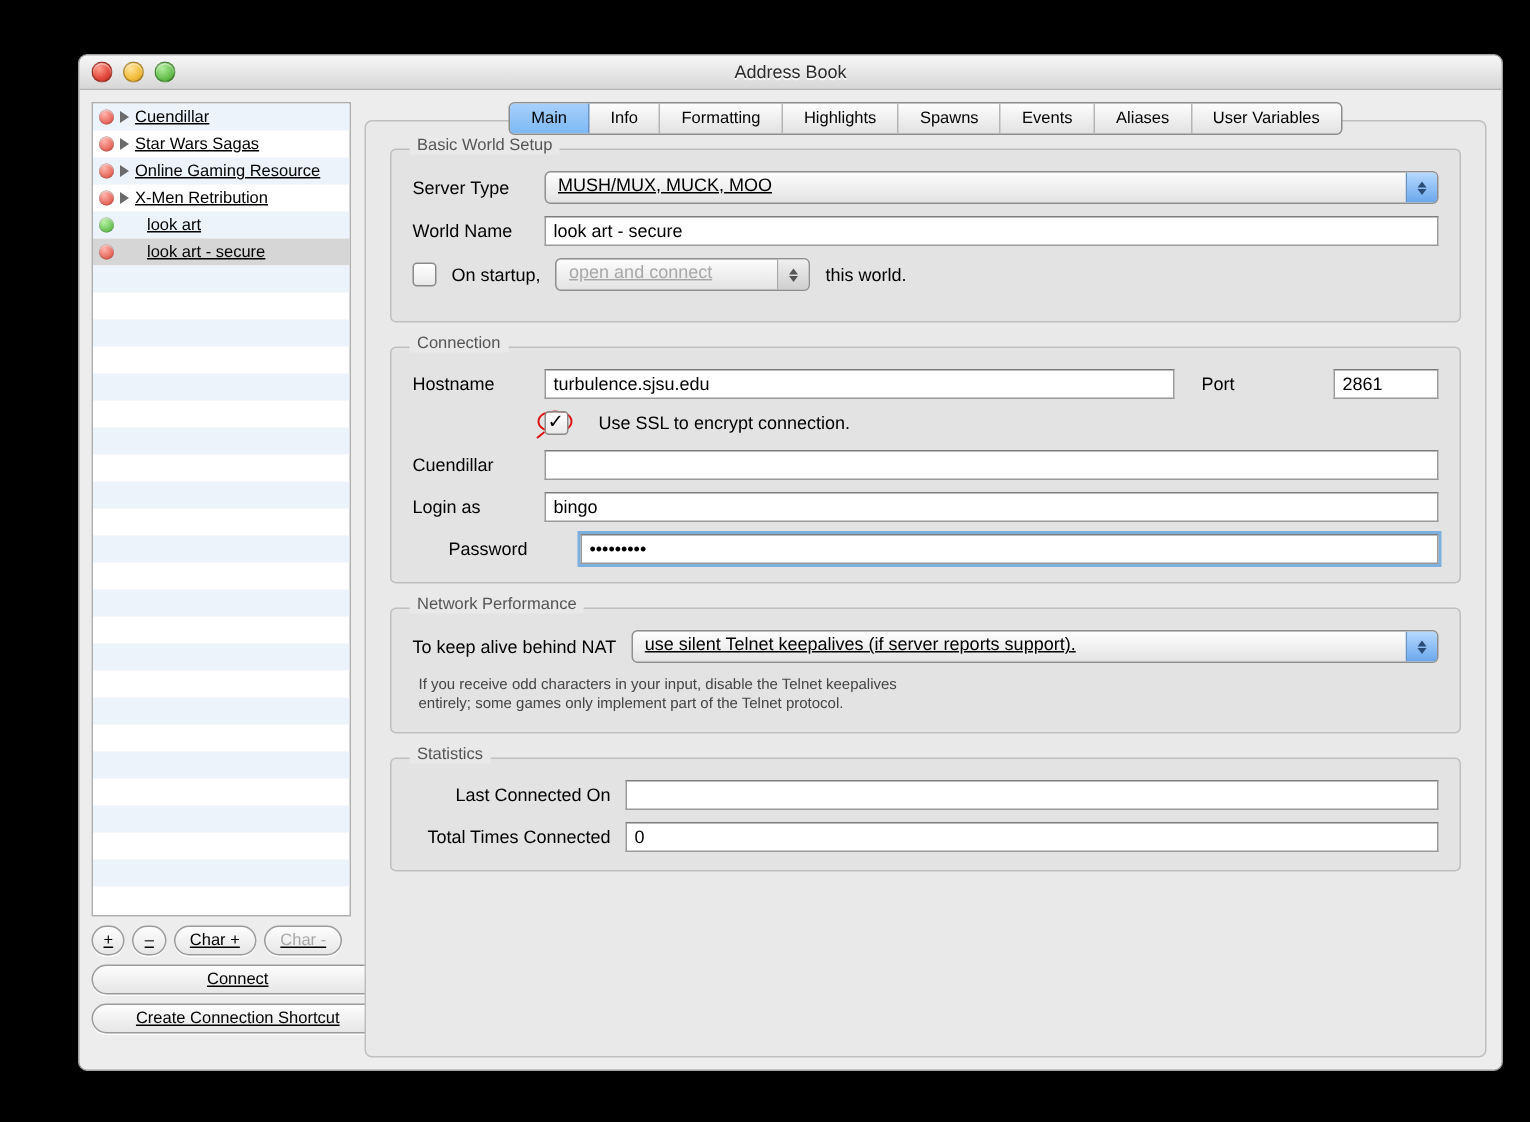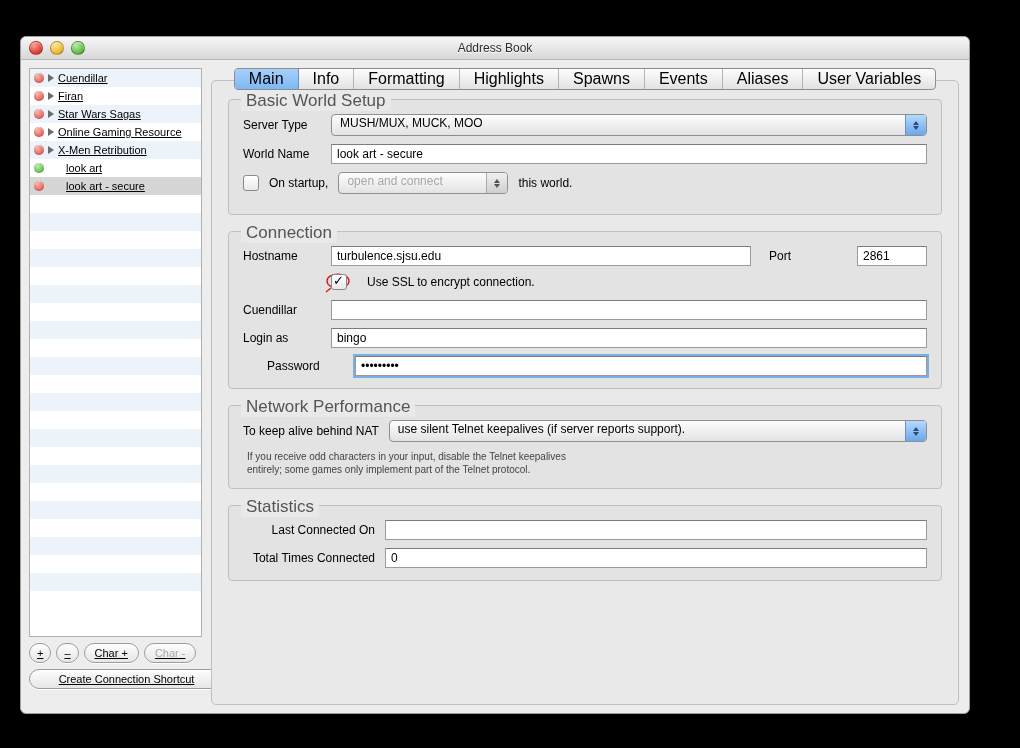--- a/index.html
+++ b/index.html
@@ -16,21 +16,21 @@
     --field-border:#9a9a9a;
     --focus-ring:#6ea9df;
     --tab-blue1:#a7cffb;
     --tab-blue2:#7db9f4;
     --text:#000000;
     --text-muted:#5c5c5c;
     --disabled:#a8a8a8;
   }
   html,body{margin:0;height:100%;background:#000;font-family:"Lucida Grande","Helvetica Neue",Arial,sans-serif;font-size:12px;color:var(--text);}
   .window{
-    position:absolute;left:20px;top:36px;width:948px;height:676px;
+    position:absolute;left:52px;top:36px;width:948px;height:676px;
     background:var(--win-bg);
     border:1px solid var(--win-border);
     border-radius:6px;
     box-shadow:0 12px 40px rgba(0,0,0,.55);
     display:flex;flex-direction:column;
     overflow:hidden;
   }
   .titlebar{
     height:22px;
     background:linear-gradient(to bottom,var(--title-grad1),var(--title-grad2));
@@ -65,46 +65,46 @@
     background:linear-gradient(#fdfdfd,#e6e6e6);
     font-size:11px;padding:0 10px;display:inline-flex;align-items:center;justify-content:center;
     color:#000;box-shadow:0 1px 0 #fff;
   }
   .pillbtn.disabled{color:var(--disabled);}
   .pillbtn.wide{width:100%;margin-top:6px;}
   .pillbtn.small{padding:0 7px;}
   .main-col{flex:1;padding:8px 10px 8px 4px;box-sizing:border-box;min-width:0;display:flex;flex-direction:column;}
   .tabs{display:flex;justify-content:center;margin-bottom:0;position:relative;z-index:2;}
   .tabbar{display:flex;border:1px solid #8c8c8c;border-radius:4px;overflow:hidden;background:linear-gradient(#fdfdfd,#e2e2e2);height:20px;}
-  .tabbar .tab{padding:0 14px;font-size:16px;display:flex;align-items:center;border-right:1px solid #b5b5b5;}
+  .tabbar .tab{padding:0 14px;font-size:11px;display:flex;align-items:center;border-right:1px solid #b5b5b5;}
   .tabbar .tab:last-child{border-right:none;}
   .tabbar .tab.active{background:linear-gradient(var(--tab-blue1),var(--tab-blue2));border-right-color:#6a93c2;}
   .panel{
     margin-top:-10px;
     border:1px solid var(--group-border);
     border-radius:5px;
     background:var(--group-bg2);
     padding:18px 16px 16px;
     flex:1;
     overflow:auto;
   }
   .group{border:1px solid var(--group-border);border-radius:4px;background:var(--group-bg);margin-bottom:16px;position:relative;padding:14px 14px 12px;}
-  .group-legend{position:absolute;top:-9px;left:12px;background:var(--group-bg2);padding:0 5px;font-size:17px;color:#555;}
+  .group-legend{position:absolute;top:-9px;left:12px;background:var(--group-bg2);padding:0 5px;font-size:11px;color:#555;}
   .frow{display:flex;align-items:center;gap:10px;margin-bottom:8px;}
   .frow .lbl{width:78px;text-align:left;font-size:12px;flex-shrink:0;}
   .frow .lbl.right{text-align:right;width:132px;}
   .aqua-input{
     flex:1;height:20px;border:1px solid var(--field-border);border-top-color:#7c7c7c;
     background:#fff;padding:0 5px;font-size:12px;font-family:inherit;box-sizing:border-box;
   }
   .aqua-input.focused{box-shadow:0 0 0 2px rgba(110,169,223,.9);outline:none;}
   .aqua-select{
     flex:1;height:22px;border:1px solid #8f8f8f;border-radius:4px;
     background:linear-gradient(#fdfdfd,#e3e3e3);
-    display:flex;align-items:center;padding:0 24px 4px 8px;font-size:12px;position:relative;box-sizing:border-box;
+    display:flex;align-items:center;padding:0 24px 4px 8px;font-size:12px;position:relative;box-sizing:border-box;text-decoration:underline;
   }
   .aqua-select .cap{
     position:absolute;right:0;top:0;bottom:0;width:20px;
     background:linear-gradient(#b7d9ff,#6aa7ec);
     border-left:1px solid #6a93c2;border-radius:0 3px 3px 0;
     display:flex;flex-direction:column;align-items:center;justify-content:center;gap:1px;
   }
   .aqua-select .cap::before,.aqua-select .cap::after{content:"";width:0;height:0;border-left:3px solid transparent;border-right:3px solid transparent;}
   .aqua-select .cap::before{border-bottom:4px solid #2a4d78;}
   .aqua-select .cap::after{border-top:4px solid #2a4d78;}
@@ -138,25 +138,20 @@
     <div class="sidebar-col">
       <div class="sidebar-list" id="sidebar-list">
           <div class="srow">
             <span class="orb red"></span>
             <span class="tri"></span>
             <span>Cuendillar</span>
           </div>
           <div class="srow">
             <span class="orb red"></span>
             <span class="tri"></span>
-            <span>Firan</span>
-          </div>
-          <div class="srow">
-            <span class="orb red"></span>
-            <span class="tri"></span>
             <span>Star Wars Sagas</span>
           </div>
           <div class="srow">
             <span class="orb red"></span>
             <span class="tri"></span>
             <span>Online Gaming Resource</span>
           </div>
           <div class="srow">
             <span class="orb red"></span>
             <span class="tri"></span>
@@ -195,20 +190,21 @@
           <div class="srow"></div>
           <div class="srow"></div>
           <div class="srow"></div>
         </div>
       <div class="sidebar-btns">
         <div class="pillbtn small">+</div>
         <div class="pillbtn small">–</div>
         <div class="pillbtn">Char +</div>
         <div class="pillbtn disabled">Char -</div>
       </div>
+      <div class="pillbtn wide">Connect</div>
       <div class="pillbtn wide">Create Connection Shortcut</div>
     </div>
 
     <div class="main-col">
       <div class="tabs">
         <div class="tabbar" id="tabbar">
             <div class="tab active">Main</div>
             <div class="tab">Info</div>
             <div class="tab">Formatting</div>
             <div class="tab">Highlights</div>

